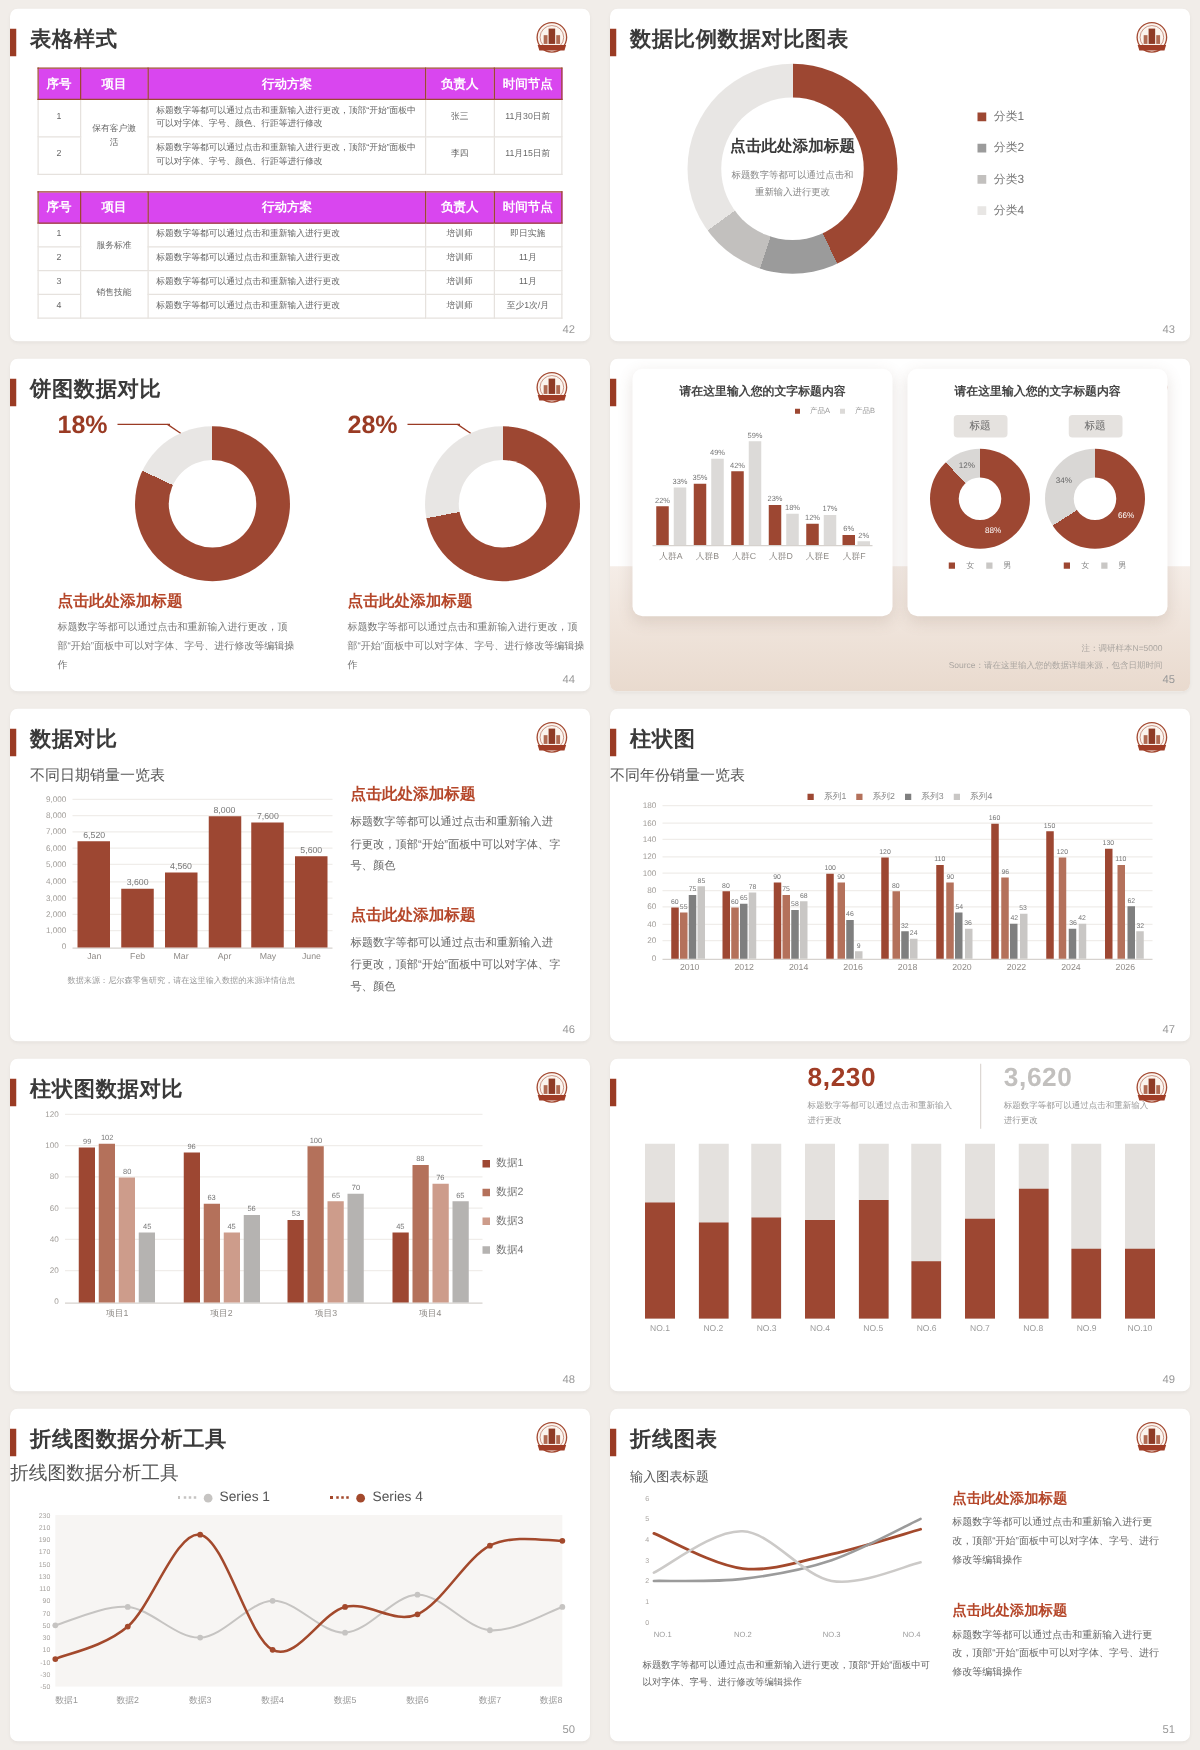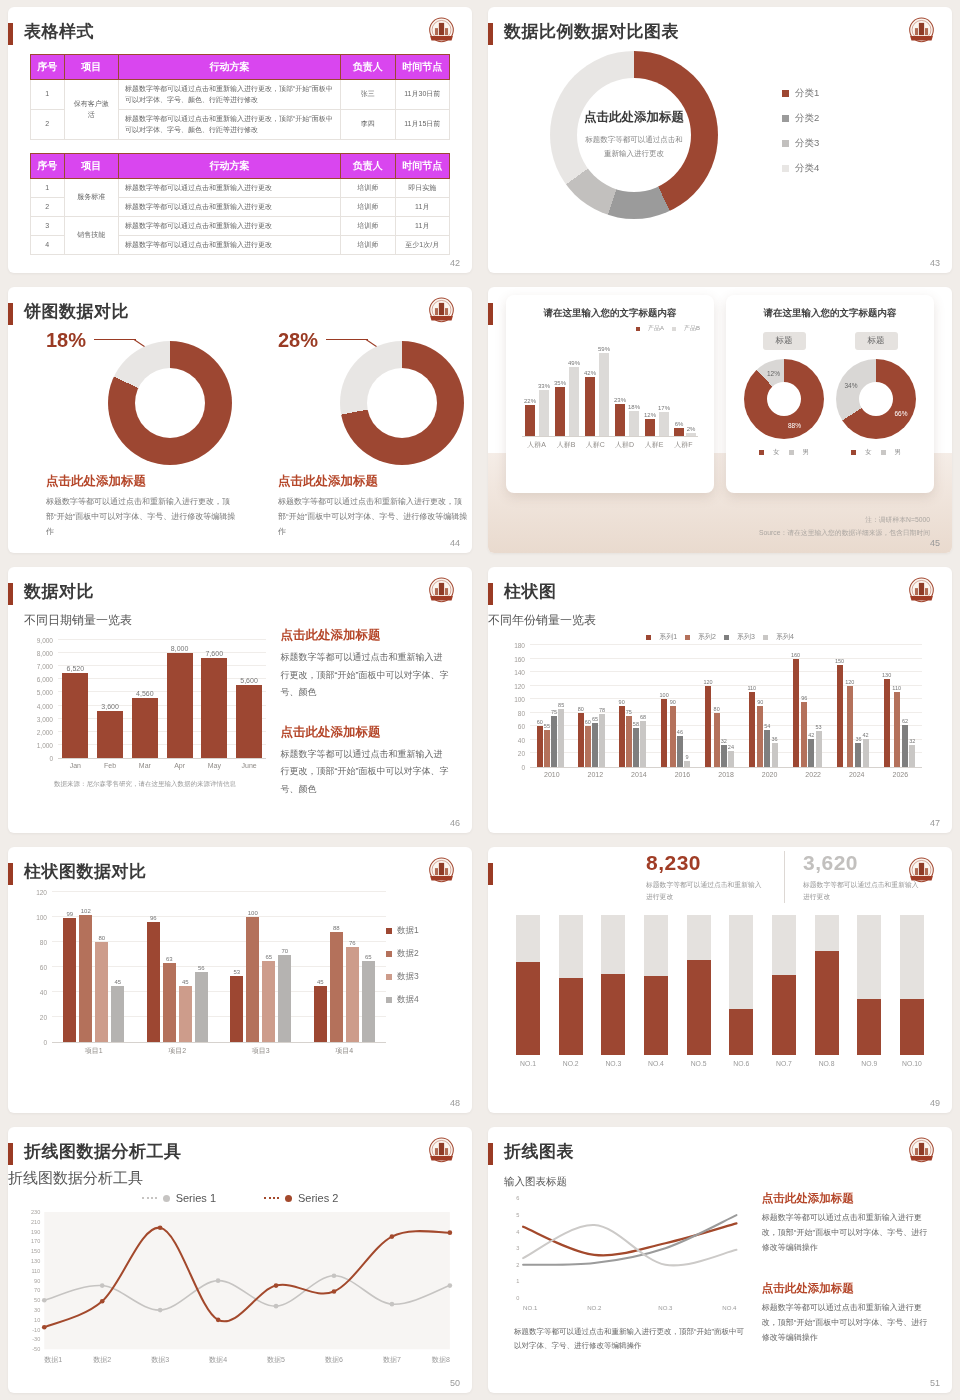--- a/index.html
+++ b/index.html
@@ -1022,21 +1022,21 @@
     <h4 class="chart-title lg">折线图数据分析工具</h4>
     <div class="line-legend">
       <div class="ll-item">
         <span class="dotline" style="border-color: rgb(198, 196, 194);"></span>
         <span class="legdot" style="background: rgb(198, 196, 194);"></span>
         <span>Series 1</span>
       </div>
       <div class="ll-item">
         <span class="dotline" style="border-color: rgb(163, 73, 44);"></span>
         <span class="legdot" style="background: rgb(163, 73, 44);"></span>
-        <span>Series 2</span>
+        <span>Series 4</span>
       </div>
     </div>
     <div class="s50-chart">
         <svg viewBox="0 0 440 158" style="width: 100%; display: block;">
           <rect x="26" y="6" width="402" height="136" fill="#F7F5F3"></rect>
           <text x="22" y="8" text-anchor="end" font-size="5.5" fill="#A8A4A0">230</text>
           <text x="22" y="17.714285714285715" text-anchor="end" font-size="5.5" fill="#A8A4A0">210</text>
           <text x="22" y="27.428571428571427" text-anchor="end" font-size="5.5" fill="#A8A4A0">190</text>
           <text x="22" y="37.14285714285714" text-anchor="end" font-size="5.5" fill="#A8A4A0">170</text>
           <text x="22" y="46.857142857142854" text-anchor="end" font-size="5.5" fill="#A8A4A0">150</text>

